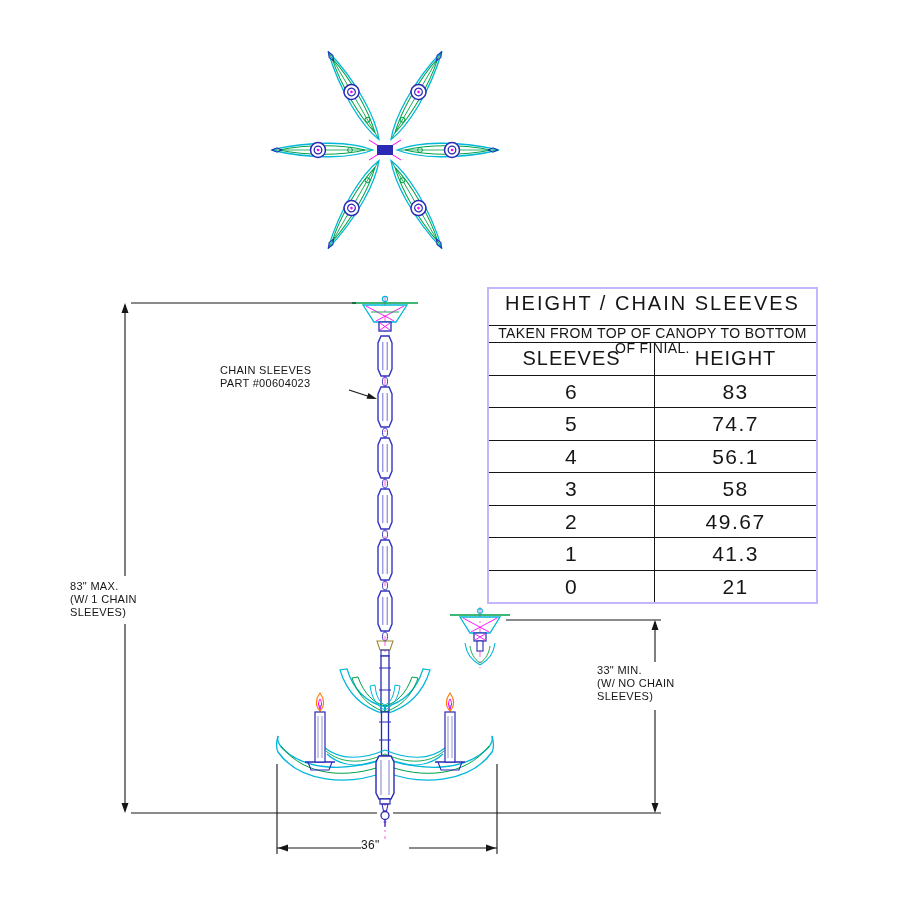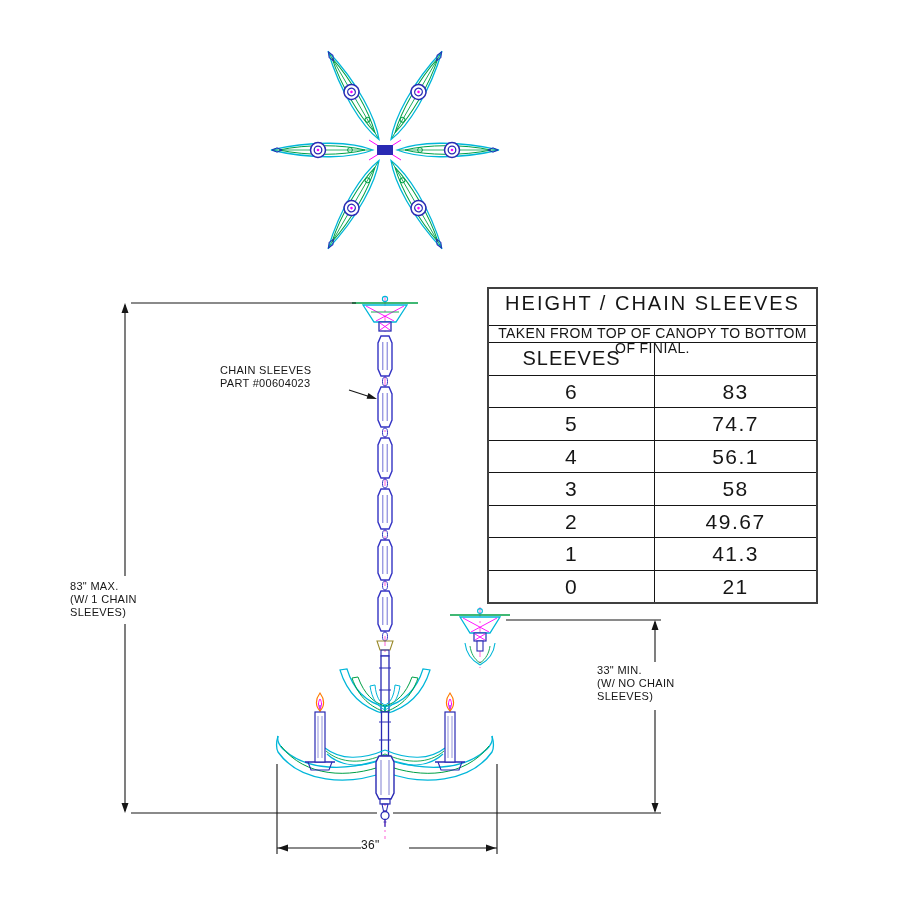--- a/index.html
+++ b/index.html
@@ -1,20 +1,20 @@
 <!DOCTYPE html>
 <html><head>
 <meta charset="utf-8">
 <style>
   html,body{margin:0;padding:0;background:#fff;}
   .canvas{position:relative;width:900px;height:900px;background:#ffffff;overflow:hidden;
           font-family:"Liberation Sans",sans-serif;color:#161616;}
   svg{position:absolute;left:0;top:0;}
   
-  .htable{position:absolute;left:487px;top:287px;width:327px;border:2px solid #404040;background:#fff;}
+  .htable{position:absolute;left:487px;top:287px;width:327px;border:2px solid #c4b5fd;background:#fff;}
   .t-title{height:28px;line-height:28px;text-align:center;font-size:20px;letter-spacing:2px;}
   .t-sub{height:16px;line-height:15px;text-align:center;font-size:14px;letter-spacing:.4px;border-top:1.5px solid #161616;margin-top:8px;}
   .t-row{display:flex;height:31.5px;line-height:31.5px;border-top:1.5px solid #161616;font-size:21px;letter-spacing:1.5px;}
   .t-c1{width:50.5%;text-align:center;border-right:1.5px solid #161616;}
   .t-c2{flex:1;text-align:center;}
   .t-head{font-size:20px;letter-spacing:1px;}
   
   .note{position:absolute;font-size:11px;line-height:13px;letter-spacing:.3px;text-align:left;background:#fff;}
   .leader-note{left:220px;top:364px;width:128px;background:transparent;}
   .dim-left{left:70px;top:580px;width:104px;}
@@ -178,20 +178,21 @@
     <path d="M349,390 L369,396.5" fill="none"></path>
     <polygon points="377,399 366.6,398.8 368.4,393.1" stroke="none"></polygon>
   </g>
 </svg>
 
 <div class="htable">
   <div class="t-title">HEIGHT / CHAIN SLEEVES</div>
   <div class="t-sub">TAKEN FROM TOP OF CANOPY TO BOTTOM OF FINIAL.</div>
   <div class="t-row t-head">
     <div class="t-c1">SLEEVES</div>
+    <div class="t-c2">HEIGHT</div>
   </div>
   <div class="t-row">
     <div class="t-c1">6</div>
     <div class="t-c2">83</div>
   </div>
   <div class="t-row">
     <div class="t-c1">5</div>
     <div class="t-c2">74.7</div>
   </div>
   <div class="t-row">

